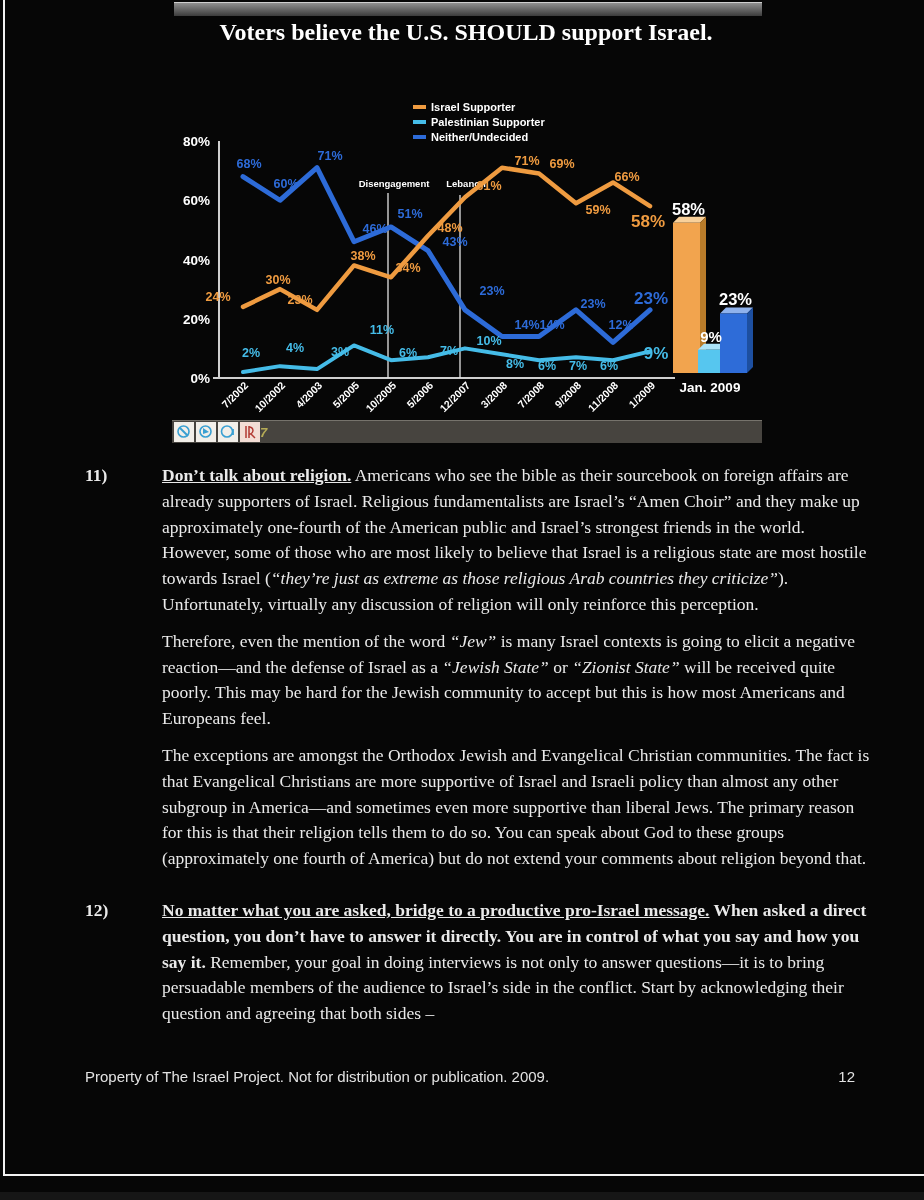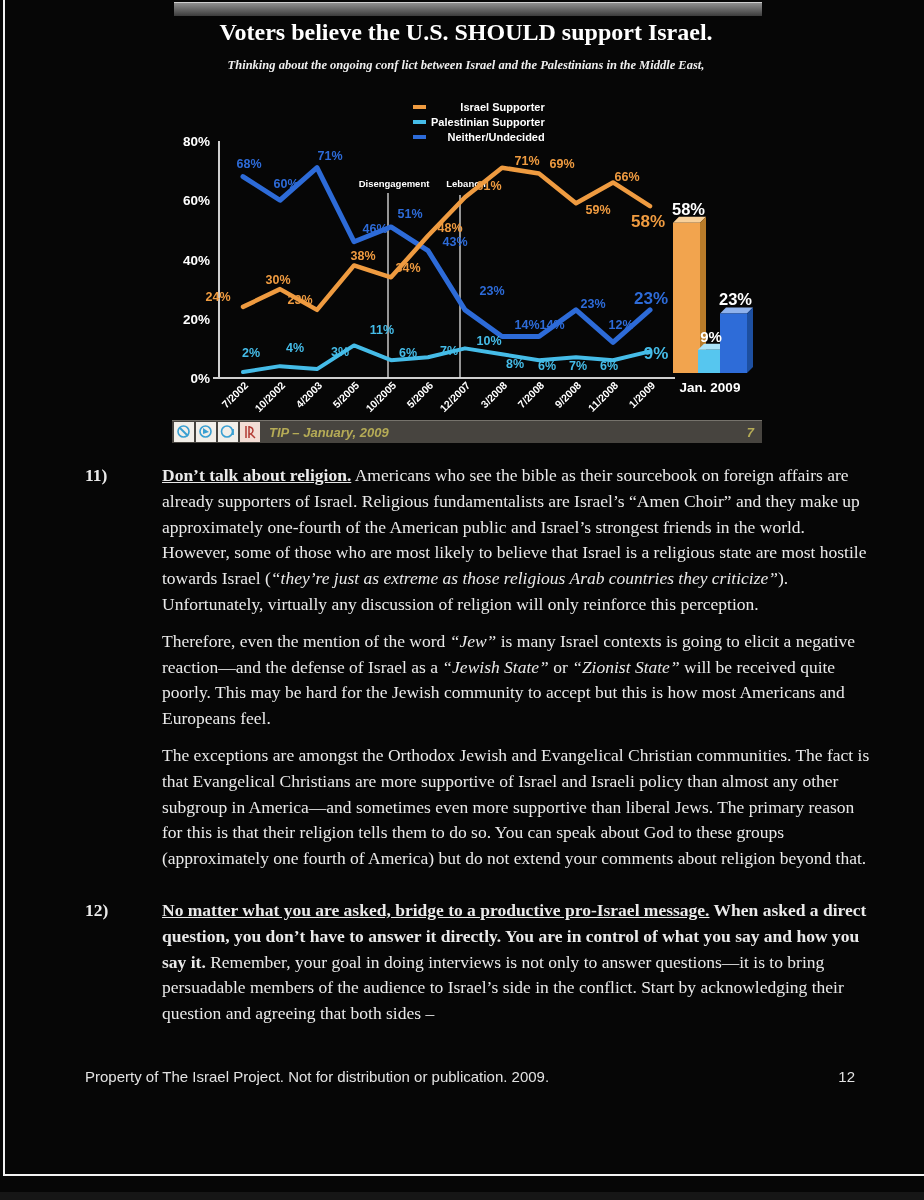--- a/index.html
+++ b/index.html
@@ -10,21 +10,21 @@
   .bottom-strip{position:absolute;left:0;top:1192px;width:924px;height:8px;background:#161616;}
   .topbar{position:absolute;left:174px;top:2px;width:588px;height:13px;
           background:linear-gradient(#8f8f8f,#3c3c3c);border-top:1px solid #cfcfcf;}
   #slide{position:absolute;left:170px;top:0;width:592px;height:448px;}
   .slide-title{position:absolute;top:19px;left:0;width:100%;text-align:center;
                font-weight:bold;font-size:24px;color:#fff;}
   .slide-sub{position:absolute;top:58px;left:0;width:100%;text-align:center;
              font-weight:bold;font-style:italic;font-size:12.5px;line-height:15.5px;color:#efefef;}
   .legend{position:absolute;left:243px;top:99px;font-family:"Liberation Sans",sans-serif;
           font-weight:bold;font-size:11px;color:#fff;}
-  .legend-row{display:flex;align-items:center;height:15px;justify-content:space-between;}
+  .legend-row{display:flex;align-items:center;height:15px;}
   .legend-swatch{display:inline-block;width:13px;height:4px;margin-right:5px;}
   #chart{position:absolute;left:0;top:133px;}
   #chart text{font-family:"Liberation Sans",sans-serif;font-weight:bold;}
   .slide-footer{position:absolute;left:2px;top:420px;width:590px;height:22px;background:#47443f;
                 border-top:1px solid #76736c;display:flex;align-items:center;
                 font-family:"Liberation Sans",sans-serif;}
   .logo{width:20px;height:20px;margin-left:2px;background:#f2efe9;display:flex;flex-shrink:0;}
   .logo.red{background:#f3ddd5;}
   .logo svg{margin:auto;}
   .tip-text{margin-left:9px;color:#b5ab56;font-weight:bold;font-style:italic;font-size:13px;flex:1;}
@@ -47,21 +47,20 @@
 
 <div id="page">
   <div class="topbar"></div>
   <div class="edge-left"></div>
   <div class="edge-bottom"></div>
   <div class="bottom-strip"></div>
 
   <div id="slide">
     <div class="slide-title">Voters believe the U.S. SHOULD support Israel.</div>
     <div class="slide-sub">
-      <div>Thinking about the ongoing conf lict between Israel and the Palestinians in the Middle East,</div>
     </div>
     <div class="legend">
         <div class="legend-row">
           <span class="legend-swatch" style="background: rgb(239, 155, 64);"></span>
           <span>Israel Supporter</span>
         </div>
         <div class="legend-row">
           <span class="legend-swatch" style="background: rgb(69, 188, 232);"></span>
           <span>Palestinian Supporter</span>
         </div>
@@ -164,21 +163,20 @@
             <circle cx="7" cy="7.5" r="5.5" fill="none" stroke="#3aa0d2" stroke-width="1.6"></circle>
             <line x1="13" y1="5" x2="13" y2="11" stroke="#3aa0d2" stroke-width="1.8"></line>
           </svg>
       </span>
       <span class="logo red">
         <svg width="16" height="16">
             <path d="M4 2 V14 M7 2 V14" stroke="#b23a33" stroke-width="1.5" fill="none"></path>
             <path d="M7 3 a4 4 0 0 1 4 3.5 a4 4 0 0 1 -4 3.5 M9 10 L13 14" stroke="#b23a33" stroke-width="1.5" fill="none"></path>
           </svg>
       </span>
-      <span class="tip-text">TIP – January, 2009</span>
       <span class="slide-pagenum">7</span>
     </div>
   </div>
 
   <div class="doc">
     <div class="sec">
       <div class="num">11)</div>
       <div class="paras">
           <p><span class="bu">Don’t talk about religion.</span><span>  Americans who see the bible as their sourcebook on foreign affairs are already supporters of Israel. Religious fundamentalists are Israel’s “Amen Choir” and they make up approximately one-fourth of the American public and Israel’s strongest friends in the world. However, some of those who are most likely to believe that Israel is a religious state are most hostile towards Israel (</span><span class="i">“they’re just as extreme as those religious Arab countries they criticize”</span><span>).  Unfortunately, virtually any discussion of religion will only reinforce this perception.</span></p>
           <p><span>Therefore, even the mention of the word </span><span class="i">“Jew”</span><span> is many Israel contexts is going to elicit a negative reaction—and the defense of Israel as a </span><span class="i">“Jewish State”</span><span> or </span><span class="i">“Zionist State”</span><span> will be received quite poorly.  This may be hard for the Jewish community to accept but this is how most Americans and Europeans feel.</span></p>

